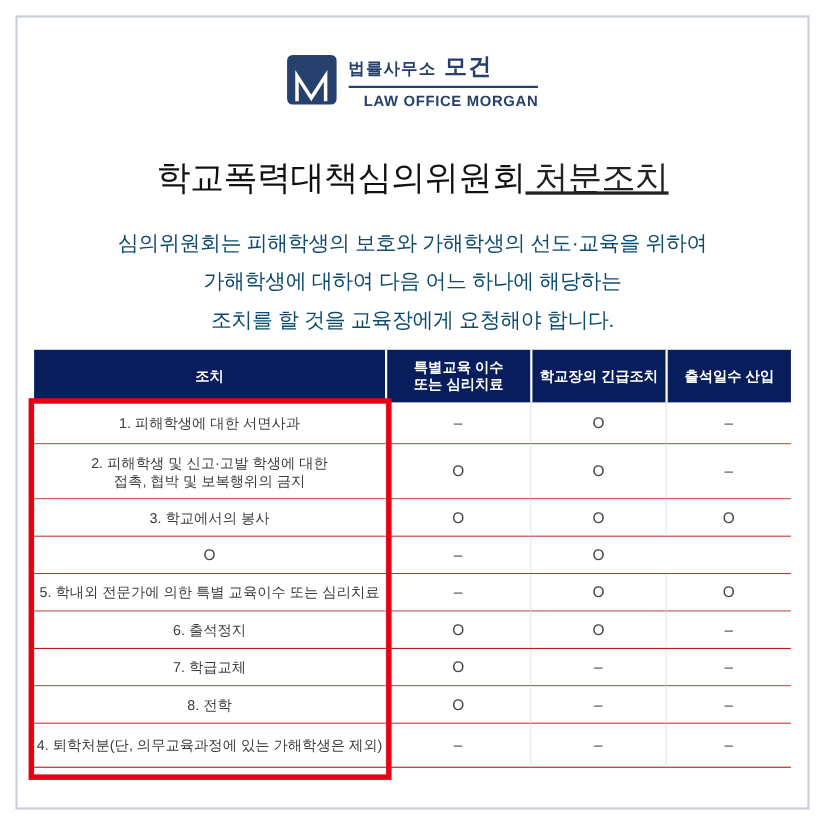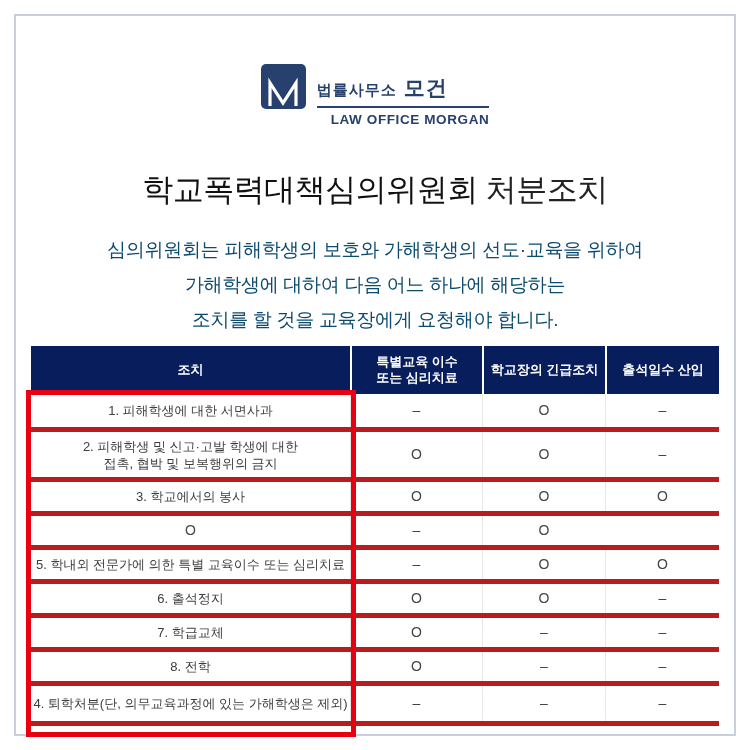--- a/index.html
+++ b/index.html
@@ -34,21 +34,20 @@
   }
   .logo-tile svg { display: block; margin-bottom: 2px; }
   .logo-text { display: flex; flex-direction: column; }
   .logo-kr {
     display: flex;
     align-items: baseline;
     gap: 7px;
     color: #27406d;
     border-bottom: 2px solid #27406d;
     padding-bottom: 4px;
-    margin-top: 28px;
   }
   .logo-kr .prefix { font-size: 15px; font-weight: bold; letter-spacing: 1px; }
   .logo-kr .brand  { font-size: 21px; font-weight: 800; letter-spacing: 1px; }
   .logo-en {
     margin-top: 4px;
     font-size: 13.5px;
     font-weight: bold;
     color: #27406d;
     letter-spacing: 0.6px;
     white-space: nowrap;
@@ -56,21 +55,21 @@
   }
   
   .title {
     margin-top: 42px;
     text-align: center;
     font-size: 31px;
     color: #111111;
     letter-spacing: -0.5px;
   }
   .title .t-bold { font-weight: 400; }
-  .title .t-reg  { font-weight: 400; color: #222222; }
+  .title .t-reg  { font-weight: 400; color: #222222; text-decoration: underline; }
   
   .subtitle {
     margin-top: 21px;
     text-align: center;
     color: #0c4a6e;
     font-size: 19px;
     font-weight: 400;
     line-height: 35px;
     letter-spacing: -0.3px;
   }
@@ -90,21 +89,21 @@
     font-size: 13px;
     font-weight: bold;
     display: flex;
     align-items: center;
     justify-content: center;
     text-align: center;
     line-height: 16px;
     white-space: pre-line;
   }
   .thead .th + .th { border-left: 2px solid #ffffff; }
-  .tbody-row { background: #ffffff; border-bottom: 5px solid #b91c1c; }
+  .tbody-row { background: #ffffff; border-bottom: 1px solid #b91c1c; }
   .td {
     display: flex;
     align-items: center;
     justify-content: center;
     text-align: center;
     font-size: 13px;
     color: #3c3c3c;
     line-height: 17px;
     white-space: pre-line;
   }

